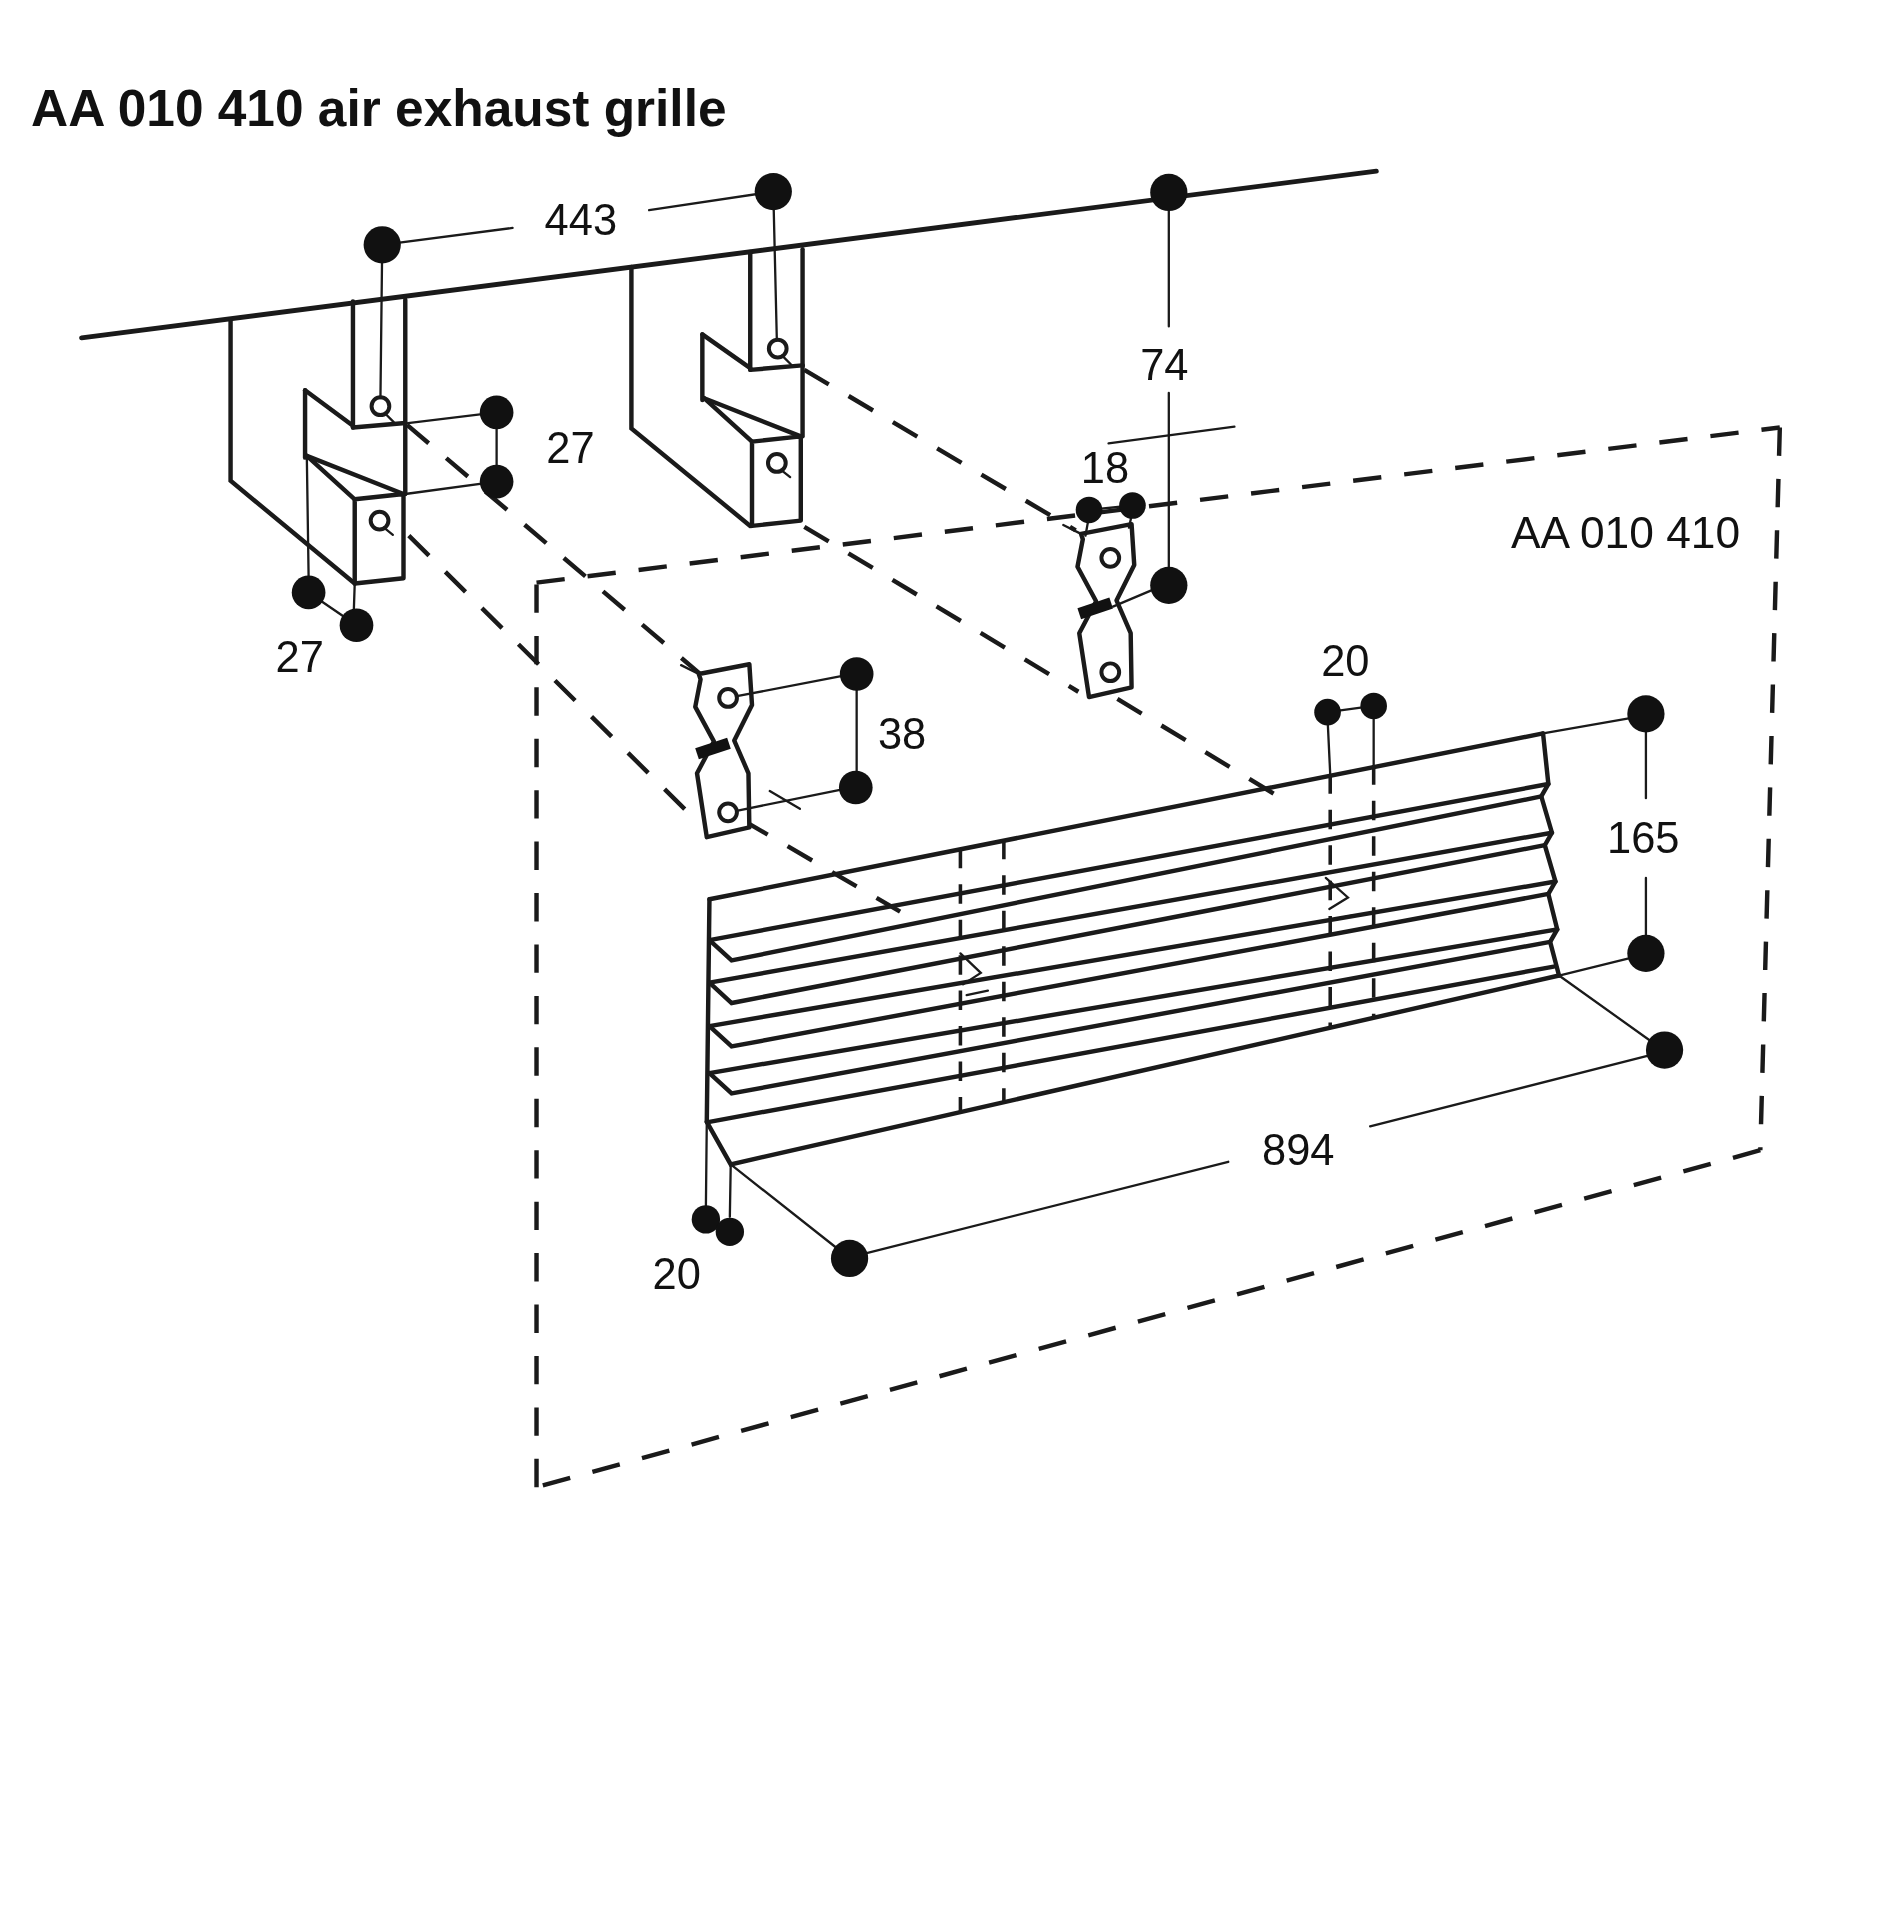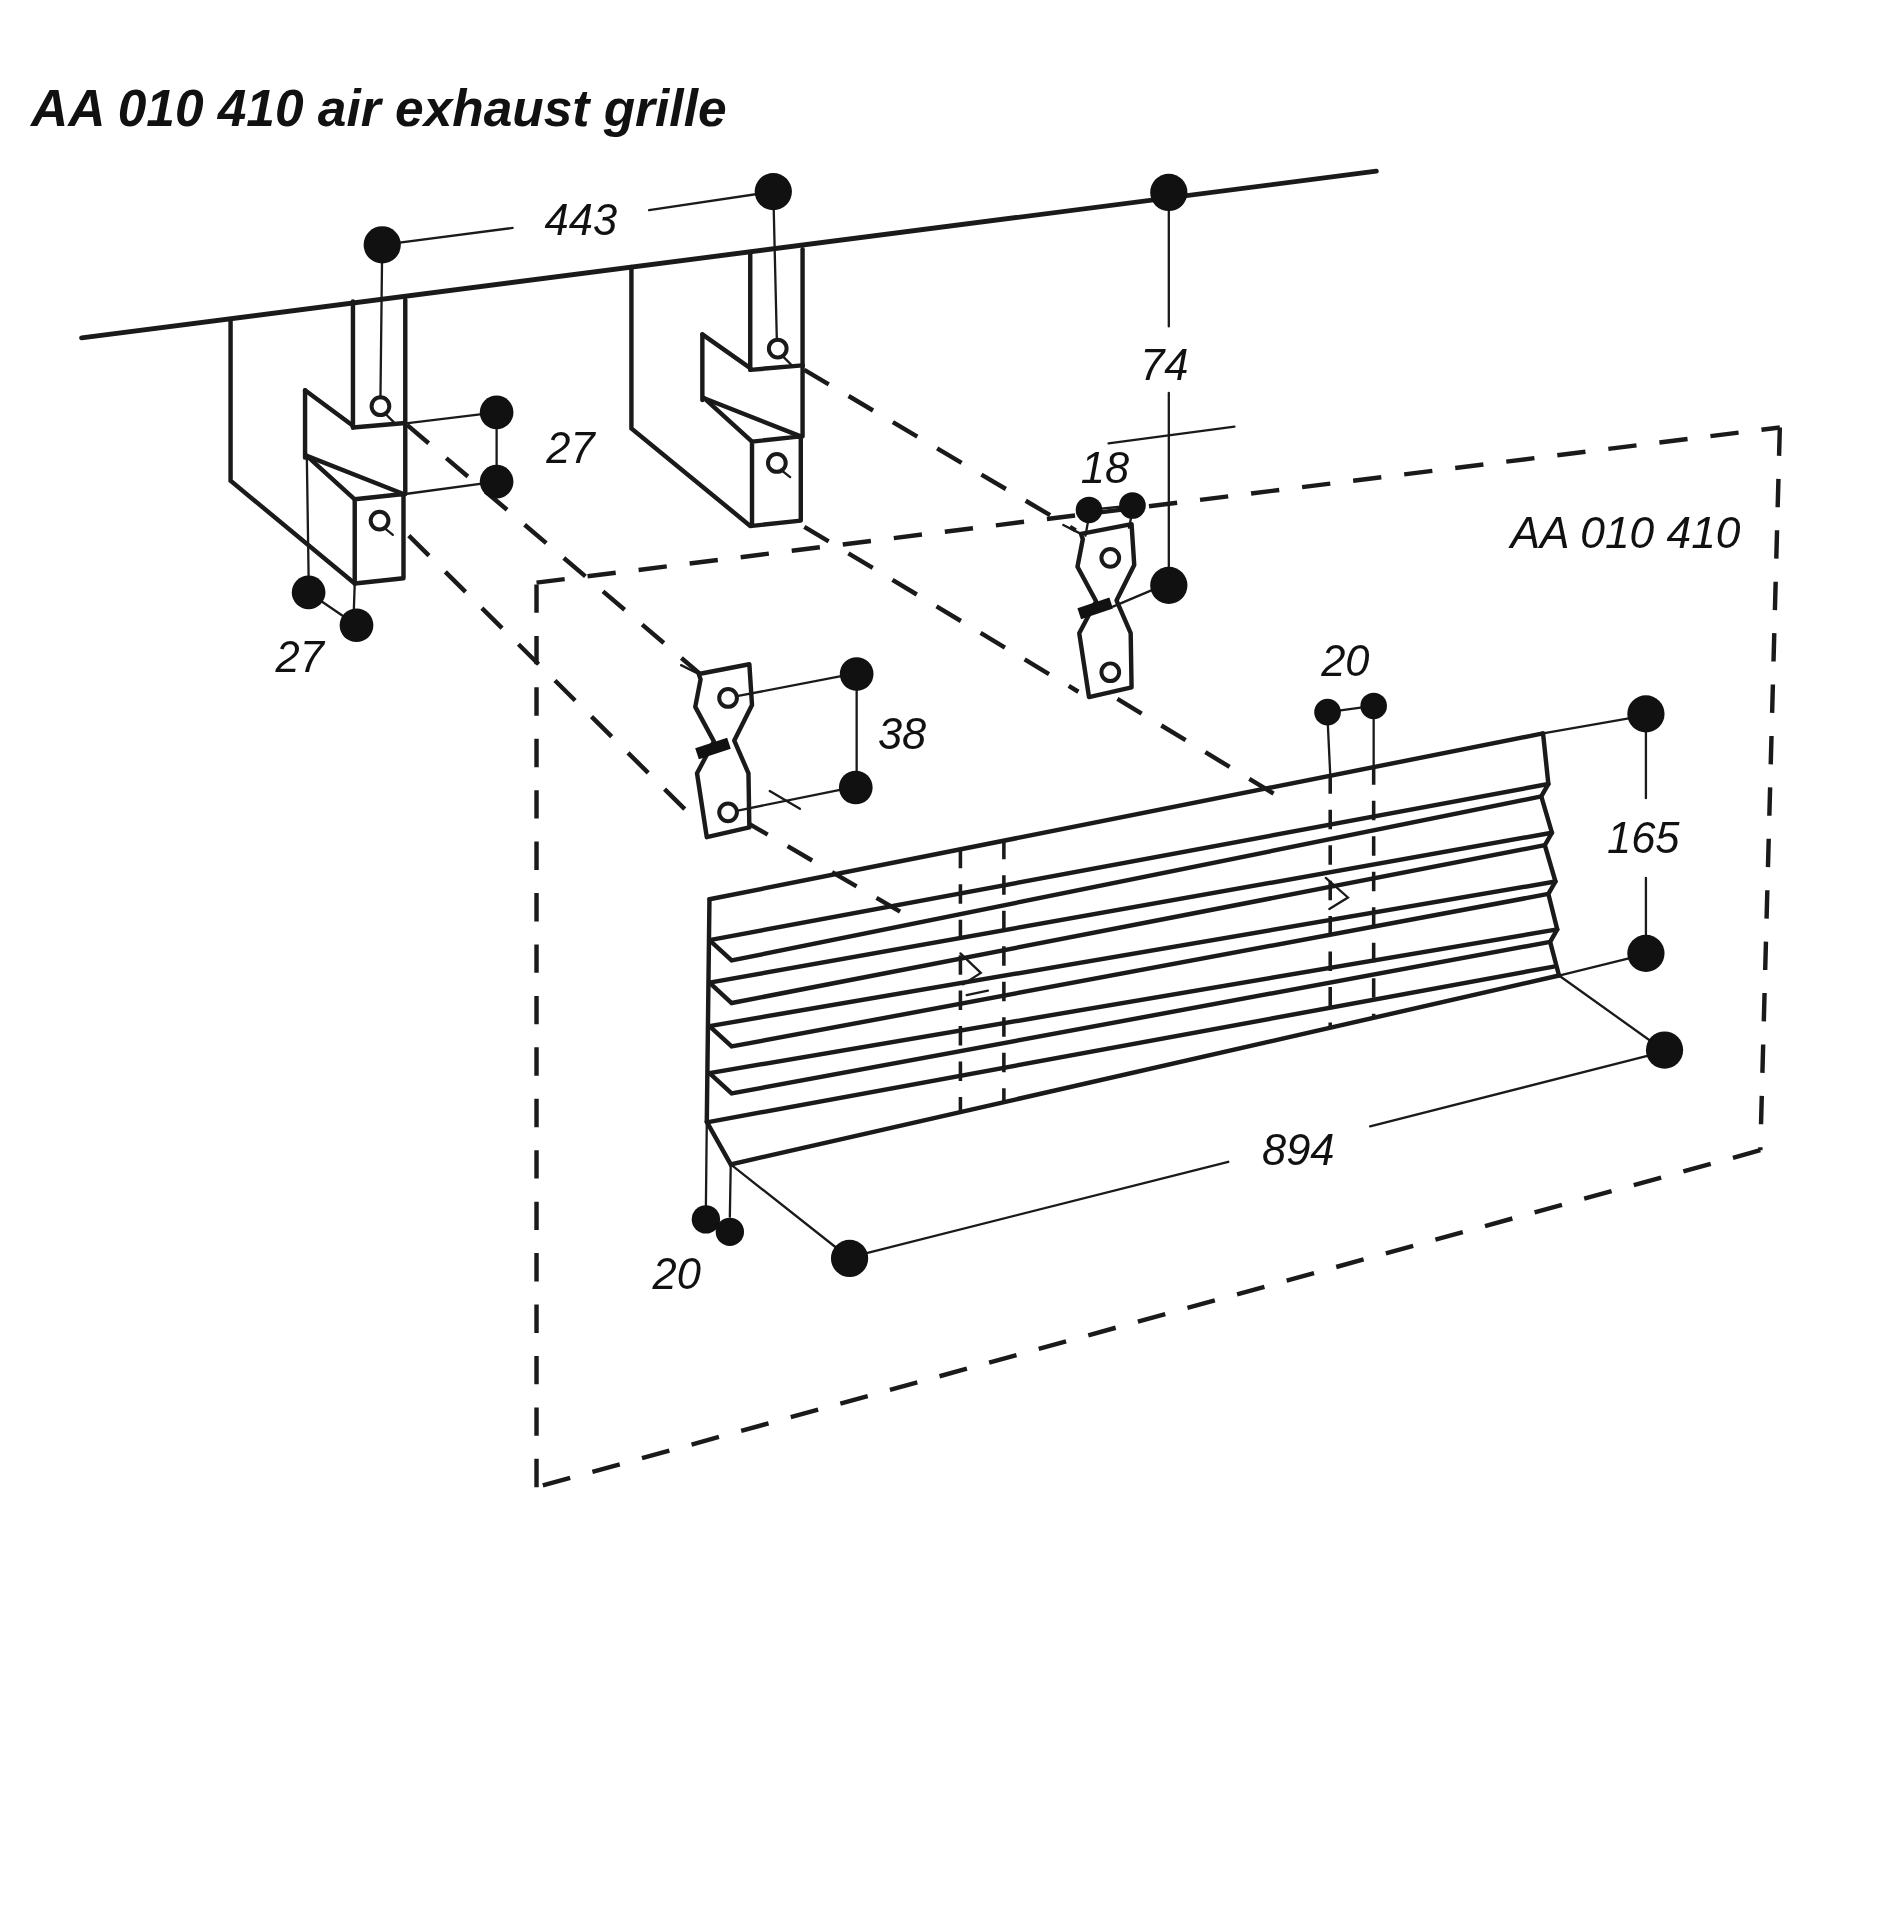--- a/index.html
+++ b/index.html
@@ -7,21 +7,20 @@
     padding: 0;
     background: #ffffff;
   }
   .page {
     position: relative;
     width: 1896px;
     height: 1928px;
     background: #ffffff;
     font-family: "Liberation Sans", sans-serif;
     overflow: hidden;
-    font-style: italic;
   }
   svg { display: block; }
   .title-text {
     font-family: "Liberation Sans", sans-serif;
     font-size: 58px;
     font-weight: bold;
     fill: #111111;
   }
   .dim-text {
     font-family: "Liberation Sans", sans-serif;

